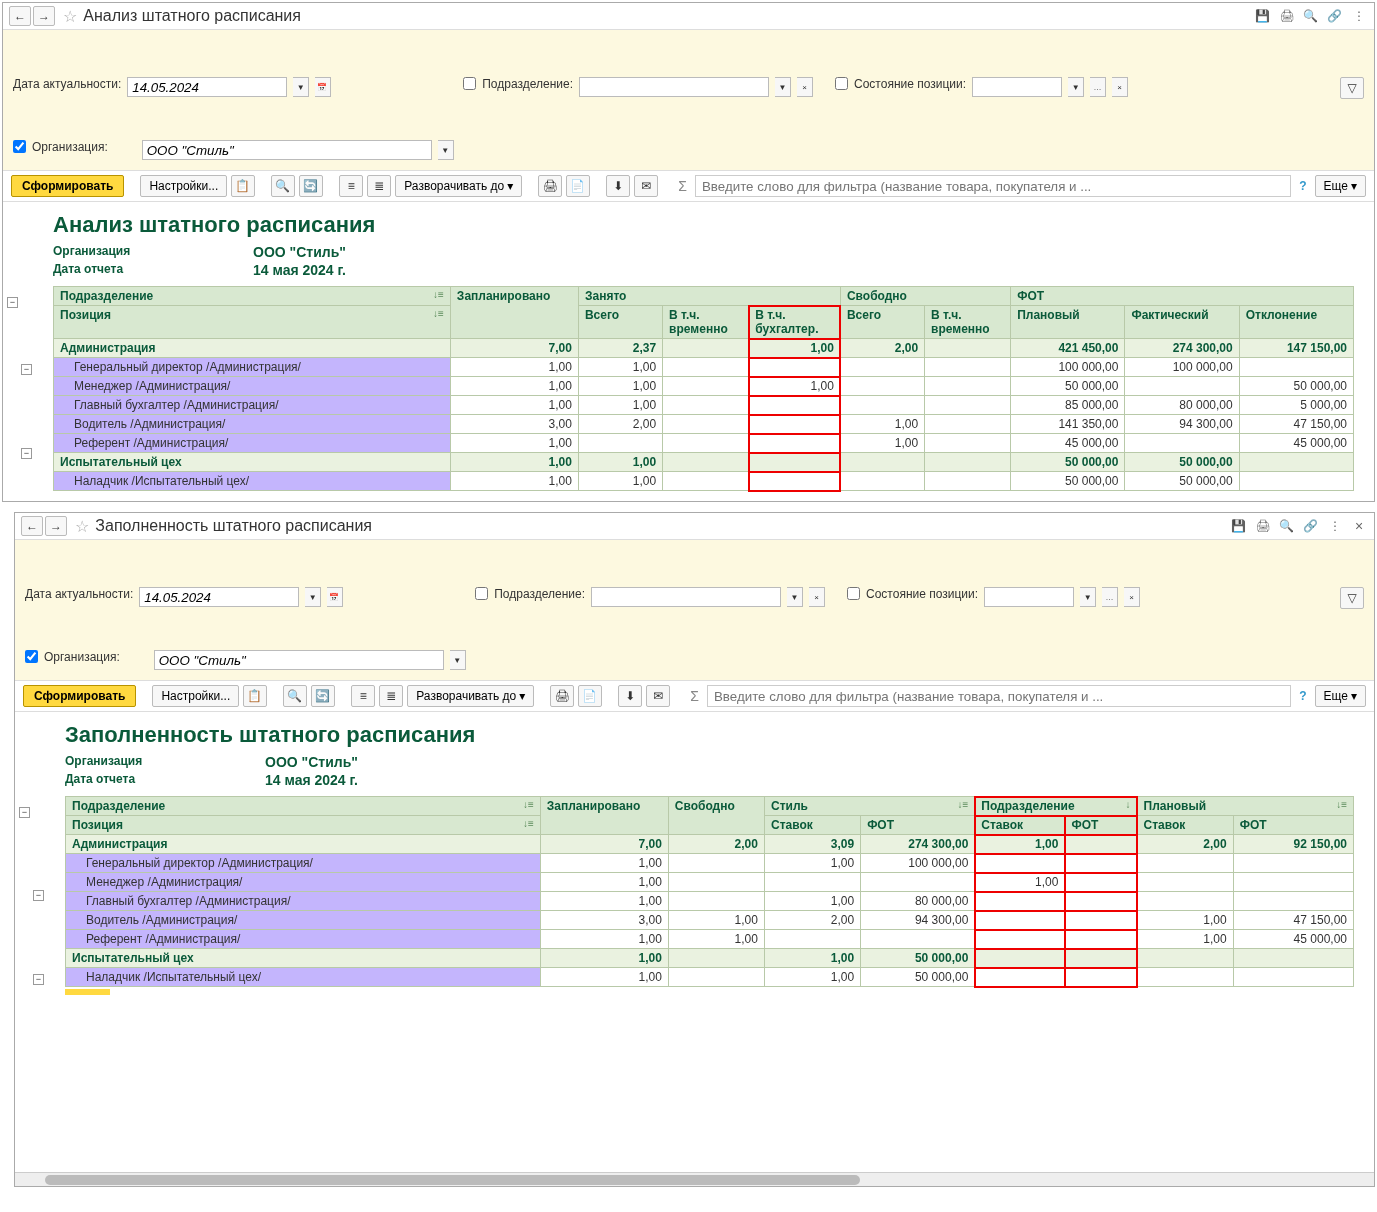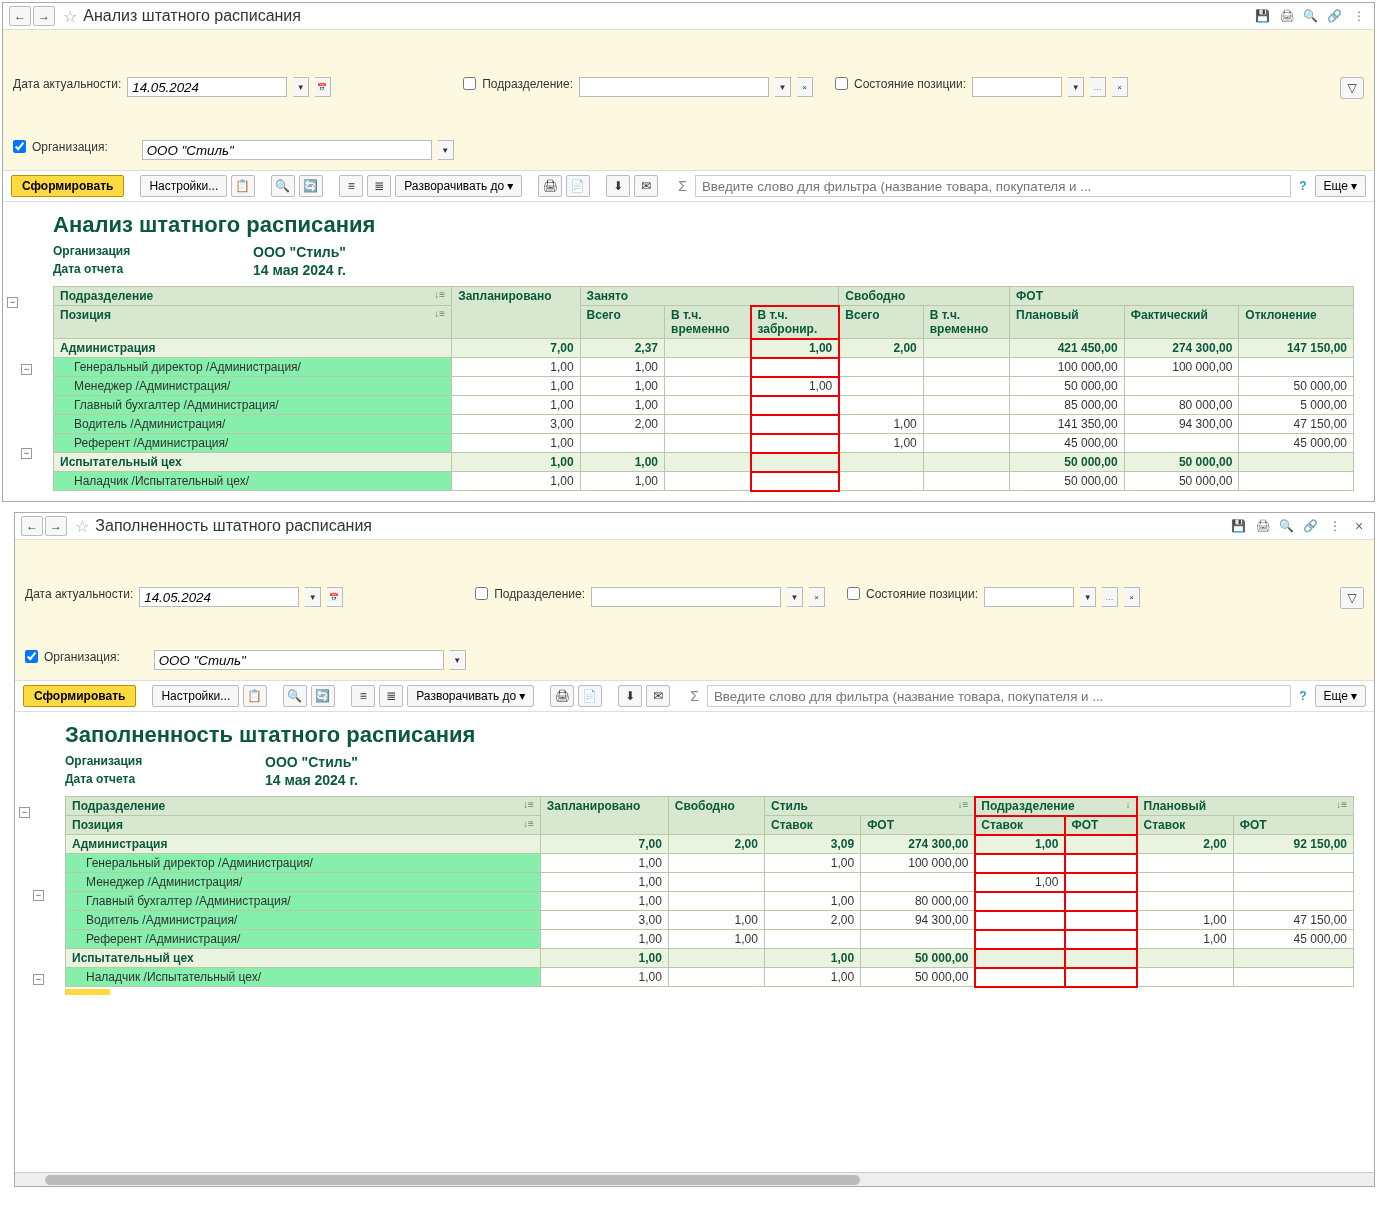--- a/index.html
+++ b/index.html
@@ -34,21 +34,21 @@
 .outline-btn { width: 11px; height: 11px; border: 1px solid #999; background: #fff; font-size: 9px; line-height: 9px; text-align: center; position: absolute; cursor: pointer; }
 .rep-title { font-size: 22px; font-weight: bold; color: #0a5a3a; margin-bottom: 6px; }
 .rep-sub { display: flex; margin-bottom: 2px; }
 .rep-sub-lbl { width: 200px; font-size: 12px; font-weight: bold; color: #0a5a3a; }
 .rep-sub-val { font-size: 14px; font-weight: bold; color: #0a5a3a; }
 table.rep { border-collapse: collapse; width: 100%; margin-top: 8px; }
 table.rep th, table.rep td { border: 1px solid #b8c9a8; padding: 2px 6px; font-size: 12px; }
 table.rep th { background: #d8e8d0; color: #0a5a3a; text-align: left; font-weight: bold; vertical-align: top; }
 table.rep .group { background: #eaf2e0; font-weight: bold; color: #0a5a3a; }
 table.rep .group td { background: #eaf2e0; }
-table.rep td.rowlabel { background: #86efac; }
+table.rep td.rowlabel { background: #c4b5fd; }
 table.rep td.num { text-align: right; background: #fff; }
 table.rep .group td.num { background: #eaf2e0; }
 table.rep td.indent { padding-left: 20px; }
 .sort-icon { float: right; color: #5a8a5a; font-size: 10px; }
 .hl-red { outline: 2px solid #e00; outline-offset: -1px; }
 .second-window { margin-top: 10px; margin-left: 14px; }
 .scrollbar-h { height: 14px; background: #eee; border-top: 1px solid #ccc; position: relative; }
 .scroll-thumb { position: absolute; left: 30px; width: 60%; height: 10px; top: 2px; background: #bbb; border-radius: 5px; }
 .close-x { font-size: 14px; color: #666; cursor: pointer; padding: 0 4px; }
 .yellow-bottom-bar { height: 6px; background: #ffd940; width: 45px; margin-top: 2px; }
@@ -149,21 +149,21 @@
           <th rowspan="1" style="width:330px"><span>Подразделение</span> <span class="sort-icon">↓≡</span></th>
           <th rowspan="2" style="width:70px">Запланировано</th>
           <th colspan="3">Занято</th>
           <th colspan="2">Свободно</th>
           <th colspan="3">ФОТ</th>
         </tr>
         <tr>
           <th><span>Позиция</span> <span class="sort-icon">↓≡</span></th>
           <th style="width:70px">Всего</th>
           <th style="width:70px">В т.ч. временно</th>
-          <th style="width:70px" class="hl-red">В т.ч. забронир.</th>
+          <th style="width:70px" class="hl-red">В т.ч. бухгалтер.</th>
           <th style="width:70px">Всего</th>
           <th style="width:70px">В т.ч. временно</th>
           <th style="width:95px">Плановый</th>
           <th style="width:95px">Фактический</th>
           <th style="width:95px">Отклонение</th>
         </tr>
       </thead>
       <tbody id="tbody1">
           <tr class="group">
             <td>Администрация</td>

